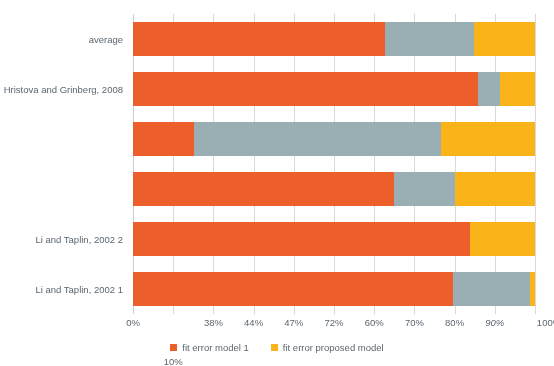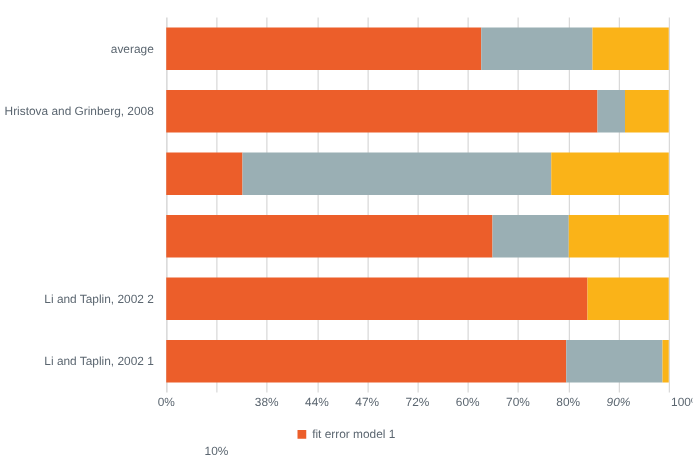--- a/index.html
+++ b/index.html
@@ -193,15 +193,19 @@
       <div class="xtick" style="left: 321.6px;">80%</div>
       <div class="xtick" style="left: 361.8px; font-style: italic;">90%</div>
       <div class="xtick" style="left: 416px;">100%</div>
     </div>
 
   <div class="legend" id="legend">
       <div class="legend-item">
         <span class="legend-swatch" style="background: rgb(236, 94, 42);"></span>
         <span>fit error model 1</span>
       </div>
+      <div class="legend-item">
+        <span class="legend-swatch" style="background: rgb(250, 179, 24);"></span>
+        <span>fit error proposed model</span>
+      </div>
     </div>
 
 </div>
 
 </body></html>

